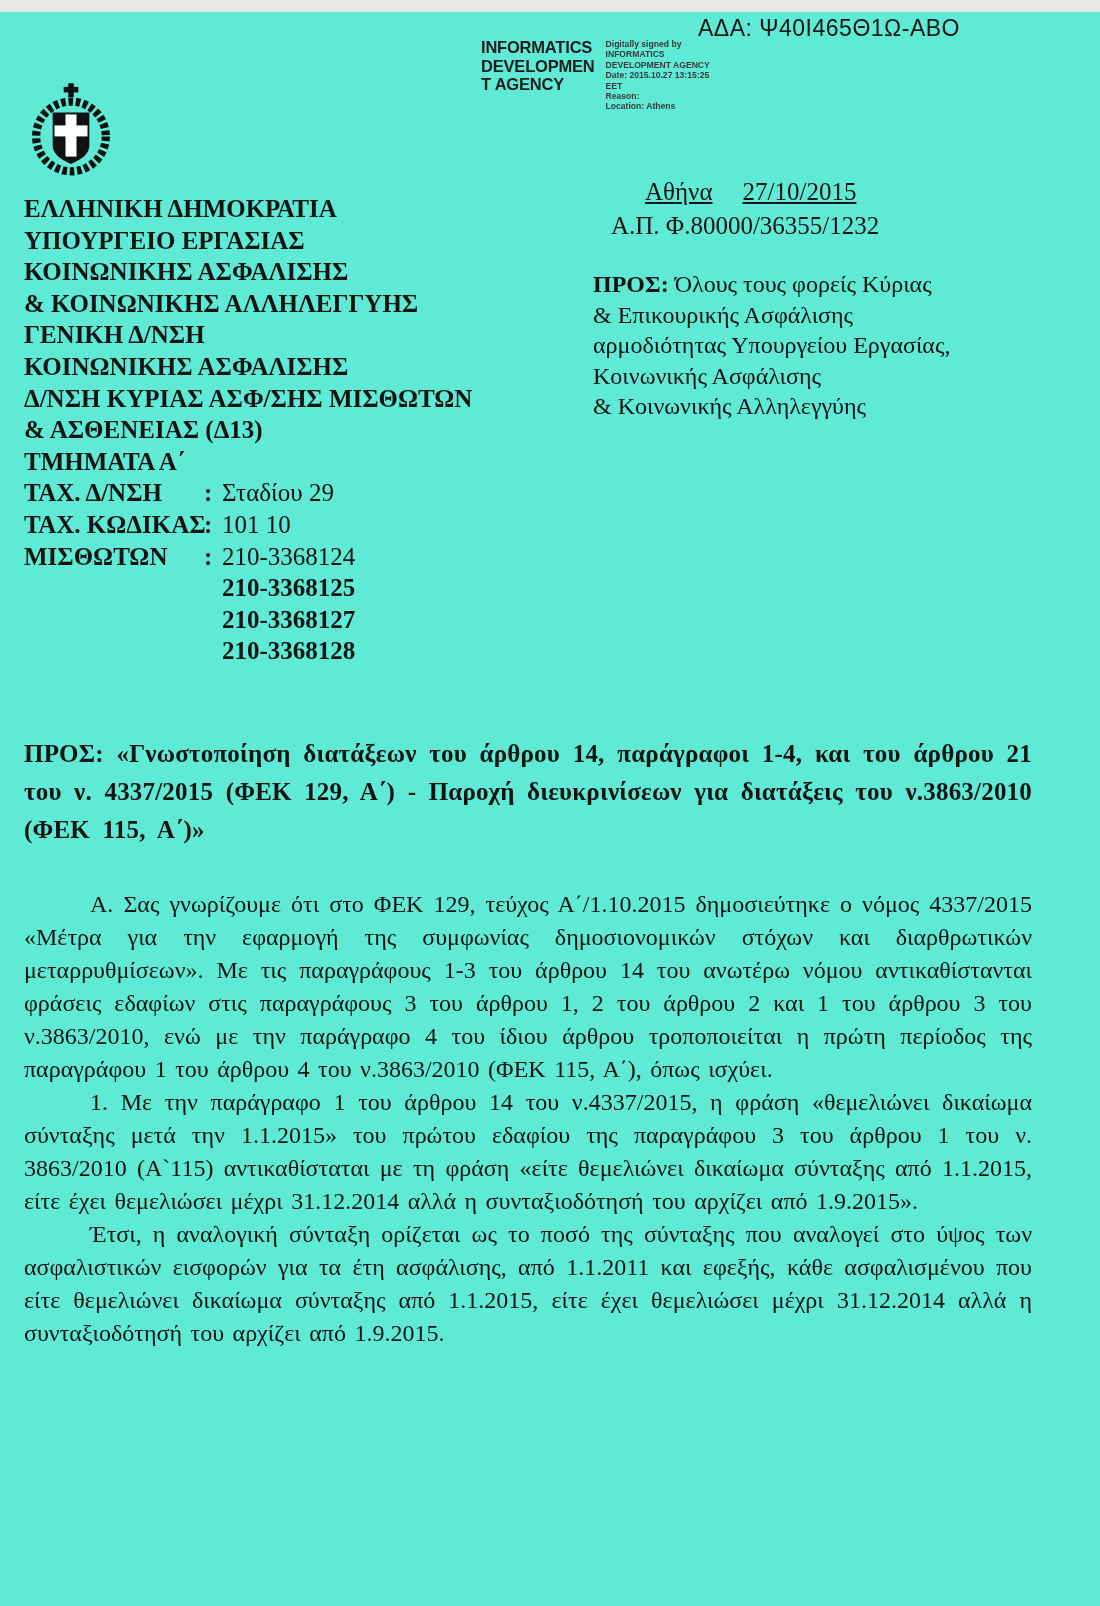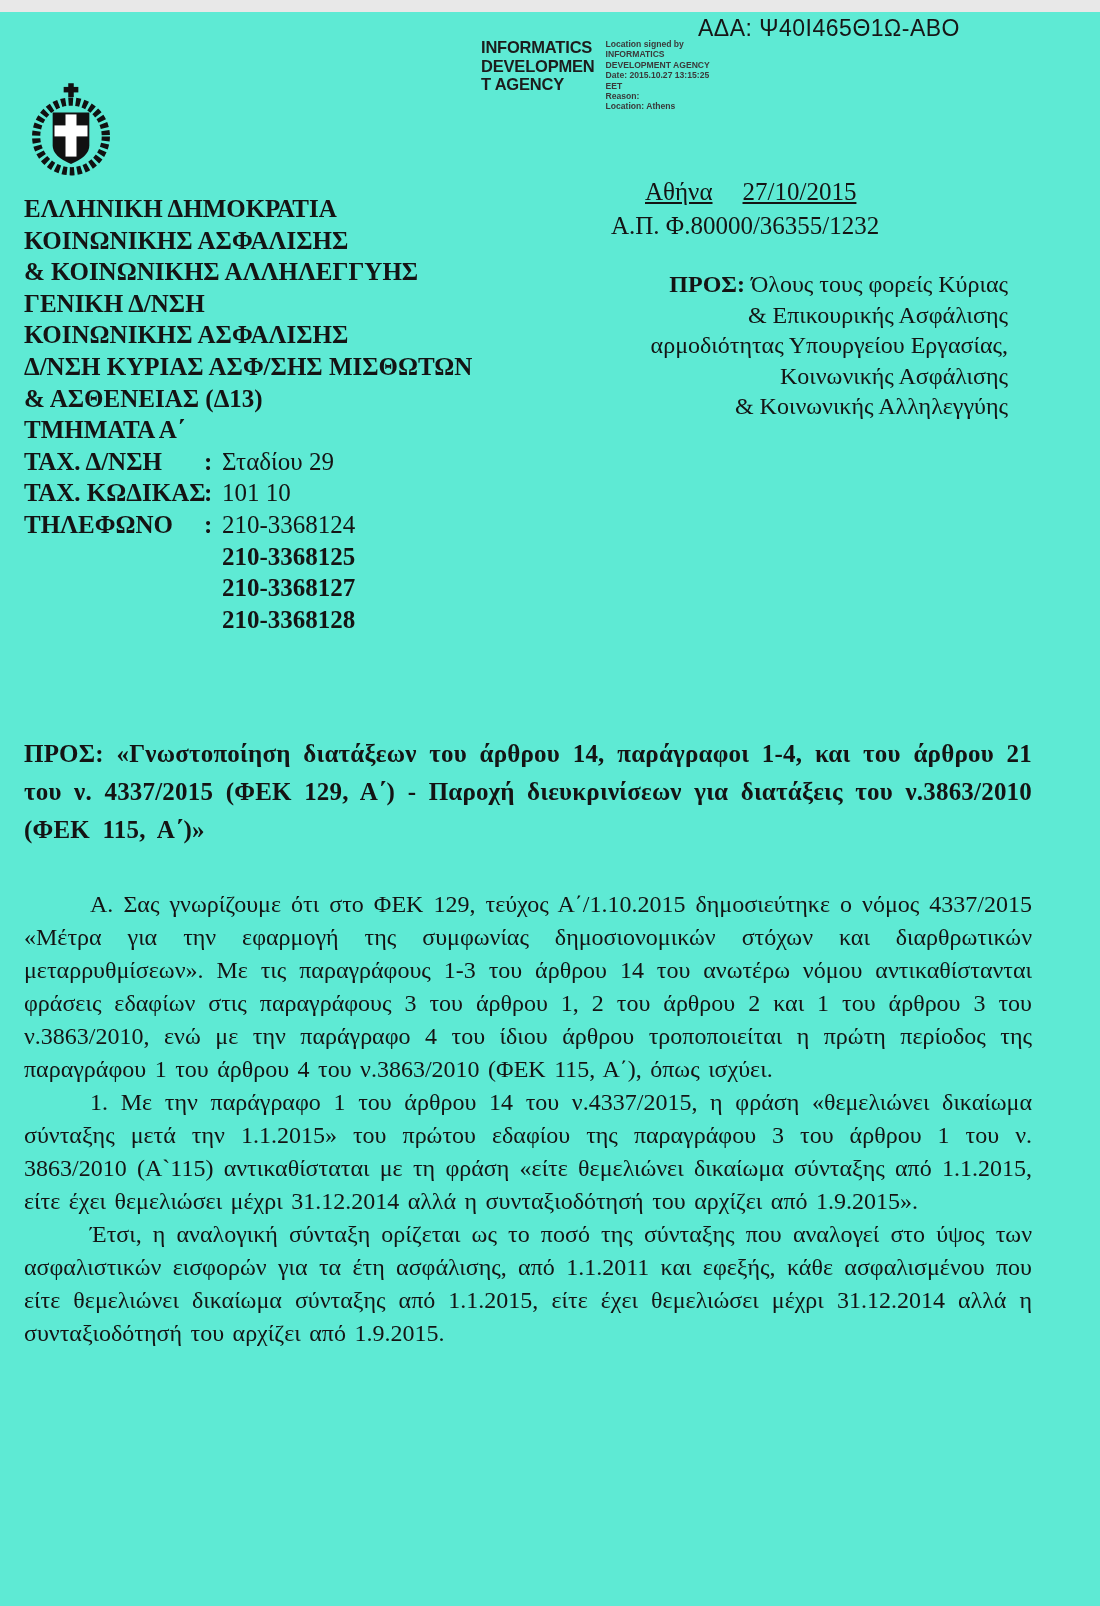--- a/index.html
+++ b/index.html
@@ -36,21 +36,21 @@
   .contact-label { width:180px; flex:none; }
   .contact-colon { width:18px; flex:none; font-weight:bold; }
   .contact-value { font-weight:normal; }
   .phone-extra { font-weight:bold; margin-left:198px; }
 
   
   .hdr-right { position:absolute; top:163px; left:593px; width:415px; font-size:25px; }
   .date-row { margin-left:52px; line-height:34px;text-decoration:underline; }
   .date-val { margin-left:30px; }
   .protocol { margin-left:18px; line-height:34px; }
-  .to-block { margin-top:26px; font-size:24px; line-height:30.6px; text-align:right; }
+  .to-block { margin-top:26px; font-size:24px; line-height:30.6px; text-align:left; }
   .to-label { font-weight:bold; }
 
   
   .subject {
     position:absolute; top:723px; left:24px; width:1008px;
     font-size:25px; font-weight:bold; line-height:38px;
     text-align:justify; word-spacing:6px; letter-spacing:0.2px;
   }
 
   
@@ -72,61 +72,62 @@
 
   <div class="ada">ΑΔΑ: Ψ40Ι465Θ1Ω-ΑΒΟ</div>
 
   <div class="stamp">
     <div class="stamp-large">
       <div>INFORMATICS</div>
       <div>DEVELOPMEN</div>
       <div>T AGENCY</div>
     </div>
     <div class="stamp-small">
-      <div>Location signed by</div>
+      <div>Digitally signed by</div>
       <div>INFORMATICS</div>
       <div>DEVELOPMENT AGENCY</div>
       <div>Date: 2015.10.27 13:15:25</div>
       <div>EET</div>
       <div>Reason:</div>
       <div>Location: Athens</div>
     </div>
   </div>
 
   <svg class="emblem" width="88" height="96" viewBox="0 0 96 104">
     <rect x="45" y="1" width="6" height="15" fill="#111"></rect>
     <rect x="40" y="5" width="16" height="6" fill="#111"></rect>
     <circle cx="48" cy="59" r="38" fill="none" stroke="#111" stroke-width="9" stroke-dasharray="5 3"></circle>
     <path d="M28 33 h40 v36 q0 12 -20 20 q-20 -8 -20 -20 z" fill="#111"></path>
     <rect x="42" y="35" width="12" height="46" fill="#fff"></rect>
     <rect x="30" y="47" width="36" height="12" fill="#fff"></rect>
   </svg>
 
   <div class="hdr-left">
     <div>ΕΛΛΗΝΙΚΗ ΔΗΜΟΚΡΑΤΙΑ</div>
+    <div>ΥΠΟΥΡΓΕΙΟ ΕΡΓΑΣΙΑΣ</div>
     <div>ΚΟΙΝΩΝΙΚΗΣ ΑΣΦΑΛΙΣΗΣ</div>
     <div>&amp; ΚΟΙΝΩΝΙΚΗΣ ΑΛΛΗΛΕΓΓΥΗΣ</div>
     <div>ΓΕΝΙΚΗ Δ/ΝΣΗ</div>
     <div>ΚΟΙΝΩΝΙΚΗΣ ΑΣΦΑΛΙΣΗΣ</div>
     <div>Δ/ΝΣΗ ΚΥΡΙΑΣ ΑΣΦ/ΣΗΣ ΜΙΣΘΩΤΩΝ</div>
     <div>&amp; ΑΣΘΕΝΕΙΑΣ (Δ13)</div>
     <div>ΤΜΗΜΑΤΑ Α΄</div>
 
     <div class="contact-row">
       <span class="contact-label">ΤΑΧ. Δ/ΝΣΗ</span>
       <span class="contact-colon">:</span>
       <span class="contact-value">Σταδίου 29</span>
     </div>
     <div class="contact-row">
       <span class="contact-label">ΤΑΧ. ΚΩΔΙΚΑΣ</span>
       <span class="contact-colon">:</span>
       <span class="contact-value">101 10</span>
     </div>
     <div class="contact-row">
-      <span class="contact-label">ΤΗΛΕΦΩΝΟ</span>
+      <span class="contact-label">ΜΙΣΘΩΤΩΝ</span>
       <span class="contact-colon">:</span>
       <span class="contact-value">210-3368124</span>
     </div>
     <div class="phone-extra">210-3368125</div>
     <div class="phone-extra">210-3368127</div>
     <div class="phone-extra">210-3368128</div>
   </div>
 
   <div class="hdr-right">
     <div class="date-row">

